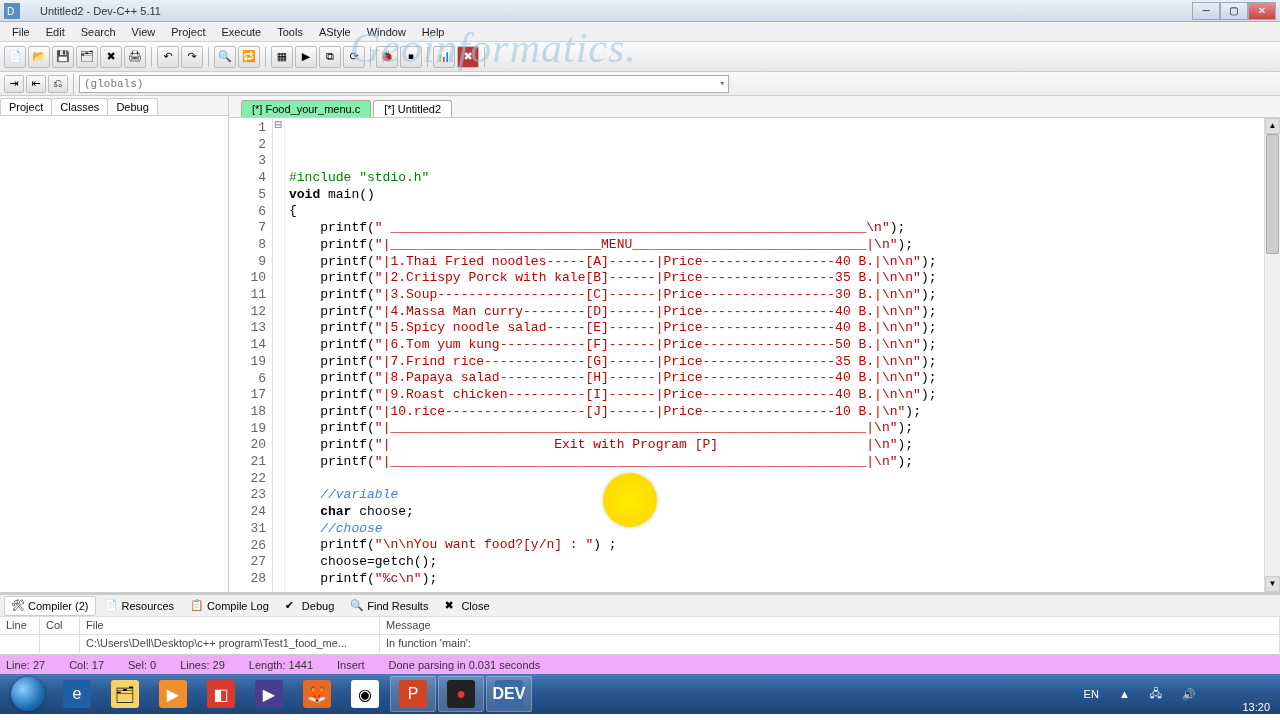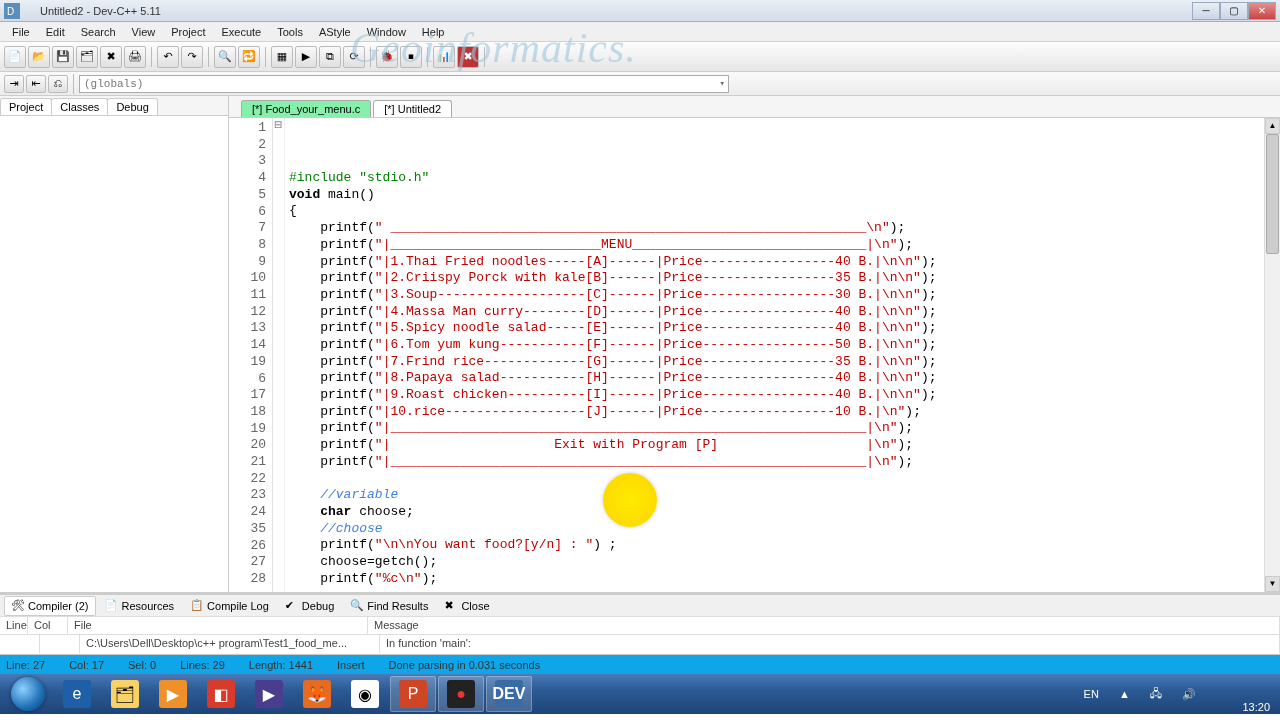--- a/index.html
+++ b/index.html
@@ -58,21 +58,21 @@
   
   .bottom-panel { height:62px; border-top:3px solid #ccc; background:#f9f9f9;}
   .bottom-tabs { height:22px; display:flex; align-items:center; padding:0 4px; gap:2px; border-bottom:1px solid #ddd; background:#f0f0f0;}
   .bt-tab{padding:2px 6px; display:flex; align-items:center; gap:3px; cursor:pointer; border:1px solid transparent; border-radius:2px;}
   .bt-tab .ico{width:14px;height:14px; display:inline-block;}
   .bt-tab.active{background:#fff; border-color:#ccc;}
   .bottom-grid{display:flex; height:18px; border-bottom:1px solid #ddd; background:#fff;}
   .bg-cell{padding:2px 6px; border-right:1px solid #ddd; color:#444;}
   .bottom-row{display:flex; height:18px; background:#fff;}
   
-  .statusbar { height:20px; background:#0ea5e9; border-top:1px solid #ccc; display:flex; align-items:center; padding:0 6px; gap:24px; font-size:11px; color:#333;}
+  .statusbar { height:20px; background:#f0abfc; border-top:1px solid #ccc; display:flex; align-items:center; padding:0 6px; gap:24px; font-size:11px; color:#333;}
   
   .taskbar { height:40px; background:linear-gradient(to bottom,#4a7bb8 0%, #2b5a94 40%, #1d4479 100%); display:flex; align-items:center; padding:0 4px; gap:2px;}
   .start-btn{width:48px;height:36px; display:flex;align-items:center;justify-content:center;}
   .start-orb{width:34px;height:34px; border-radius:50%; background:radial-gradient(circle at 35% 35%, #8fd0ff,#1e6fb5 60%, #0a3d6e); box-shadow:0 0 4px rgba(0,0,0,.4);}
   .task-btn{width:46px; height:36px; display:flex;align-items:center;justify-content:center; border-radius:2px; cursor:pointer;}
   .task-btn.active{background:rgba(255,255,255,0.18); box-shadow:inset 0 0 0 1px rgba(255,255,255,.25);}
   .task-ico{width:28px;height:28px;border-radius:3px;display:flex;align-items:center;justify-content:center;font-size:16px;}
   .tray { margin-left:auto; display:flex; align-items:center; gap:20px; color:#fff; font-size:11px; padding-right:6px;}
   .tray .clock{text-align:right; line-height:13px;margin-top:40px;}
 </style>
@@ -177,21 +177,21 @@
           <div>19</div>
           <div>6</div>
           <div>17</div>
           <div>18</div>
           <div>19</div>
           <div>20</div>
           <div>21</div>
           <div>22</div>
           <div>23</div>
           <div>24</div>
-          <div>35</div>
+          <div>31</div>
           <div>26</div>
           <div>27</div>
           <div>28</div>
         </div>
       <div class="fold-gutter" id="fold-gutter">
           <div></div>
           <div></div>
           <div>⊟</div>
           <div></div>
           <div></div>
@@ -252,21 +252,21 @@
       <div class="bt-tab">
         <span class="ico">🔍</span>
         <span>Find Results</span>
       </div>
       <div class="bt-tab">
         <span class="ico">✖</span>
         <span>Close</span>
       </div>
     </div>
   <div class="bottom-grid">
-    <div class="bg-cell" style="width:28px">Line</div>
+    <div class="bg-cell" style="width:40px">Line</div>
     <div class="bg-cell" style="width:40px">Col</div>
     <div class="bg-cell" style="width:300px">File</div>
     <div class="bg-cell" style="flex:1">Message</div>
   </div>
   <div class="bottom-row">
     <div class="bg-cell" style="width:40px"></div>
     <div class="bg-cell" style="width:40px"></div>
     <div class="bg-cell" style="width:300px">C:\Users\Dell\Desktop\c++ program\Test1_food_me...</div>
     <div class="bg-cell" style="flex:1">In function 'main':</div>
   </div>

